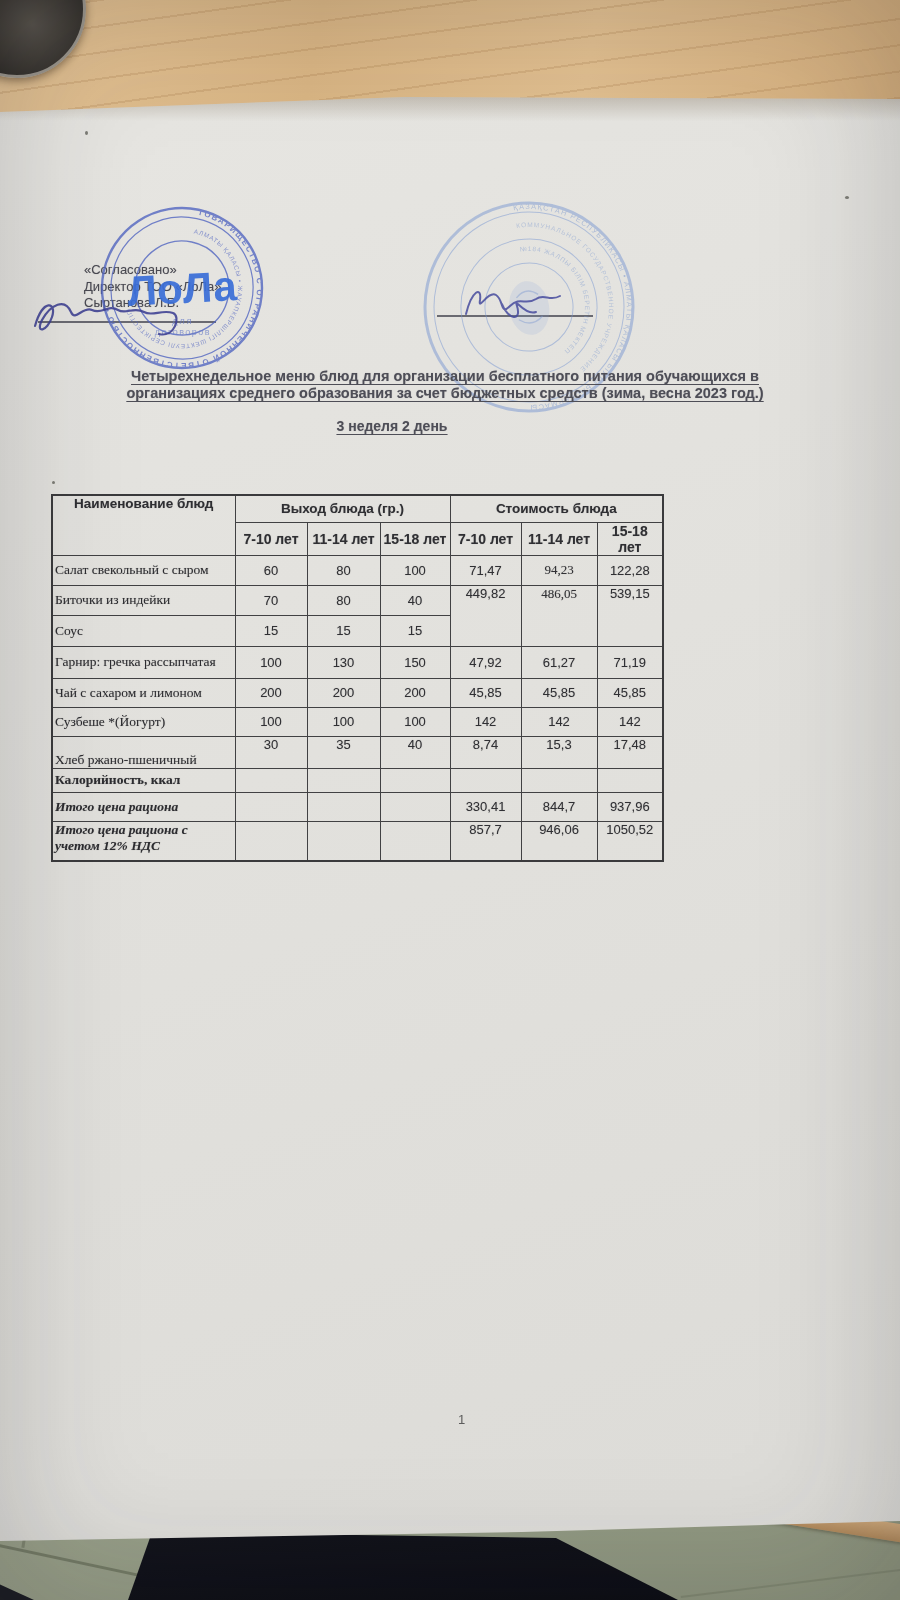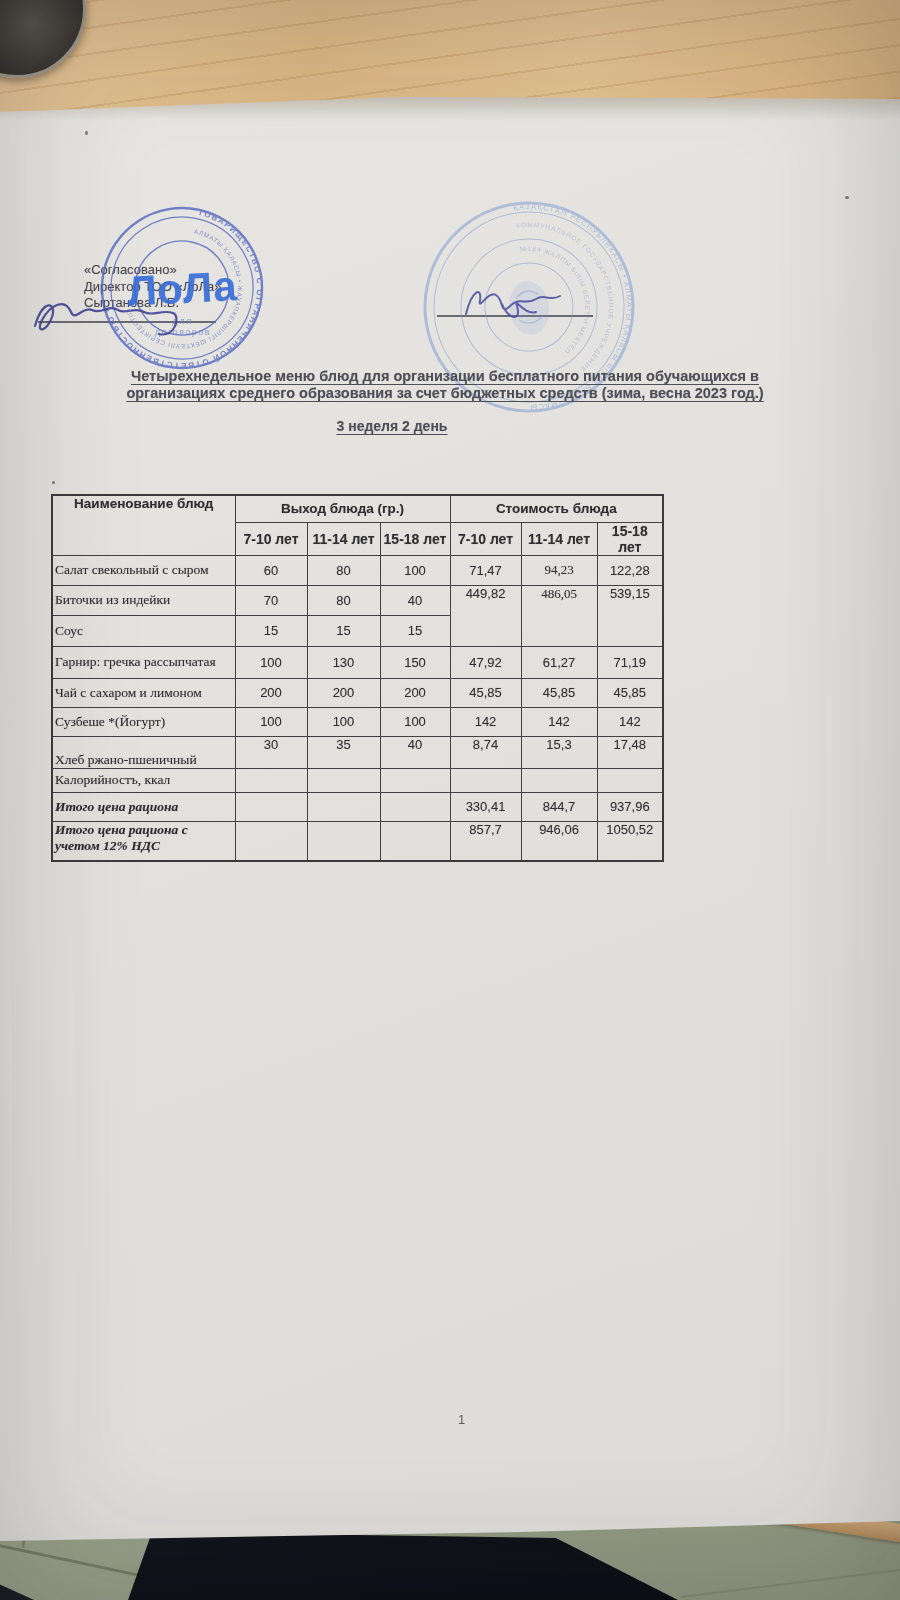--- a/index.html
+++ b/index.html
@@ -68,21 +68,21 @@
   table.menu td,table.menu th{border:1.8px solid #414143;padding:0 2px;overflow:hidden;}
   th.grp{font-size:13.5px;font-weight:bold;color:#2f2f33;text-align:center;vertical-align:middle;}
   th.name-h{vertical-align:top;padding-top:5px;}
   th.age{font-size:14px;font-weight:bold;color:#2f2f33;vertical-align:middle;}
   td.dish{font-family:"Liberation Serif",serif;font-size:13.5px;color:#2d2d31;
         text-align:left;padding-left:5px;vertical-align:middle;}
   td.num{font-size:13px;text-align:center;vertical-align:middle;color:#303034;}
   td.sn{font-family:"Liberation Serif",serif;font-size:13px;margin-top:48px;}
   td.vt{vertical-align:top;padding-top:4px;}
   td.vb{vertical-align:bottom;padding-bottom:2px;}
-  tr.bold-row td.dish{font-weight:normal;}
+  tr.bold-row td.dish{font-weight:bold;}
   tr.total-row td.dish{font-weight:bold;font-style:italic;}
 
   .pagenum{position:absolute;left:458px;top:1412px;font-size:13px;color:#5c5c5c;}
 </style>
 </head>
 <body>
 
 <div class="photo">
 
   <div class="wood"></div>

